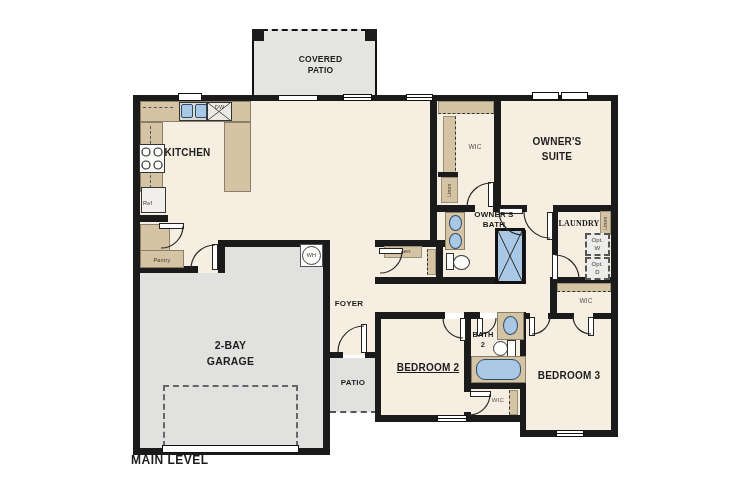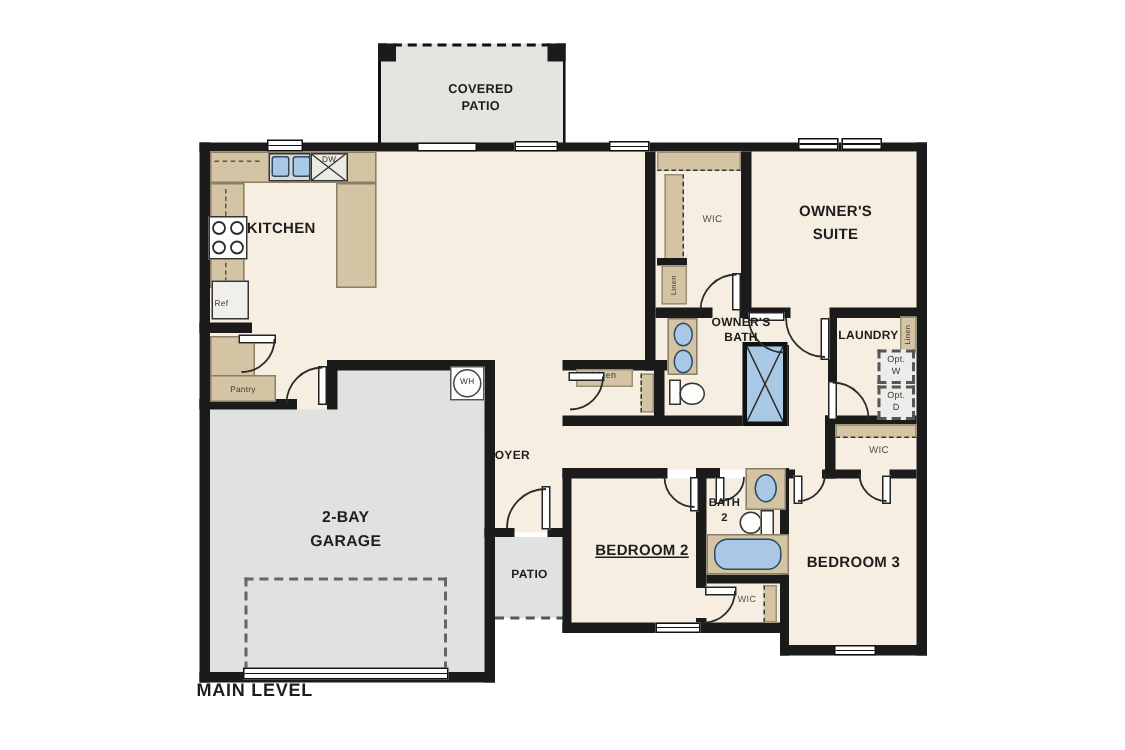--- a/index.html
+++ b/index.html
@@ -193,26 +193,26 @@
       <circle cx="158" cy="165" r="4"></circle>
     </g>
   </svg>
 
   <div class="lbl" style="left:150px;top:147px;width:75px;font-size:10px;">KITCHEN</div>
   <div class="lbl" style="left:517px;top:134px;width:80px;font-size:10px;line-height:1.5;">OWNER'S
 SUITE</div>
   <div class="lbl sm" style="left:460px;top:143px;width:30px;font-size:6.5px;color:#55504a;">WIC</div>
   <div class="lbl" style="left:462px;top:210px;width:64px;font-size:8px;">OWNER'S
 BATH</div>
-  <div class="lbl" style="left:553px;top:219px;width:52px;font-size:8px;">LAUNDRY</div>
+  <div class="lbl" style="left:553px;top:219px;width:52px;font-size:8px;font-family:Liberation Serif, serif;">LAUNDRY</div>
   <div class="lbl sm" style="left:570px;top:297px;width:32px;font-size:6.5px;color:#55504a;">WIC</div>
   <div class="lbl" style="left:528px;top:370px;width:82px;font-size:10px;">BEDROOM 3</div>
   <div class="lbl" style="left:470px;top:330px;width:26px;font-size:7.5px;line-height:1.3;">BATH
 2</div>
   <div class="lbl sm" style="left:482px;top:397px;width:32px;font-size:6px;color:#55504a;">WIC</div>
   <div class="lbl" style="left:388px;top:362px;width:80px;font-size:10px;text-decoration:underline;">BEDROOM 2</div>
-  <div class="lbl" style="left:318px;top:299px;width:42px;font-size:8px;">FOYER</div>
+  <div class="lbl" style="left:328px;top:299px;width:42px;font-size:8px;">FOYER</div>
   <div class="lbl" style="left:331px;top:378px;width:44px;font-size:8px;">PATIO</div>
   <div class="lbl" style="left:178px;top:338px;width:105px;font-size:10.5px;line-height:1.5;">2-BAY
 GARAGE</div>
   <div class="lbl" style="left:131px;top:453px;width:140px;font-size:12px;text-align:left;letter-spacing:.5px;">MAIN LEVEL</div>
 
 </div>
 
 </body></html>

